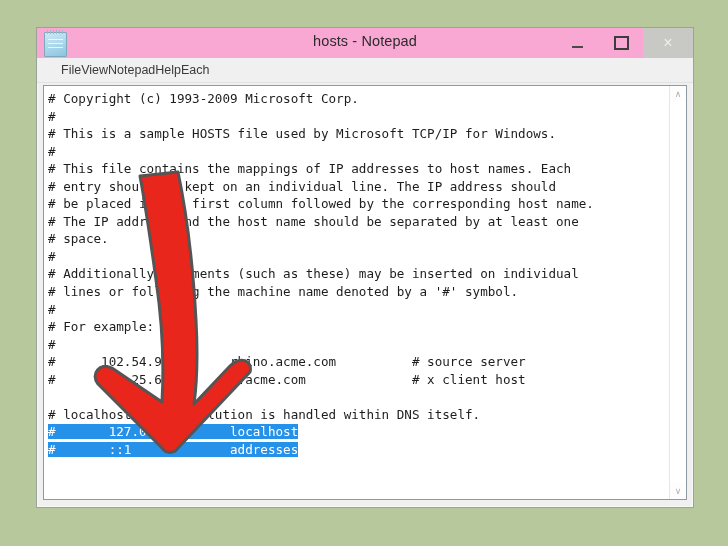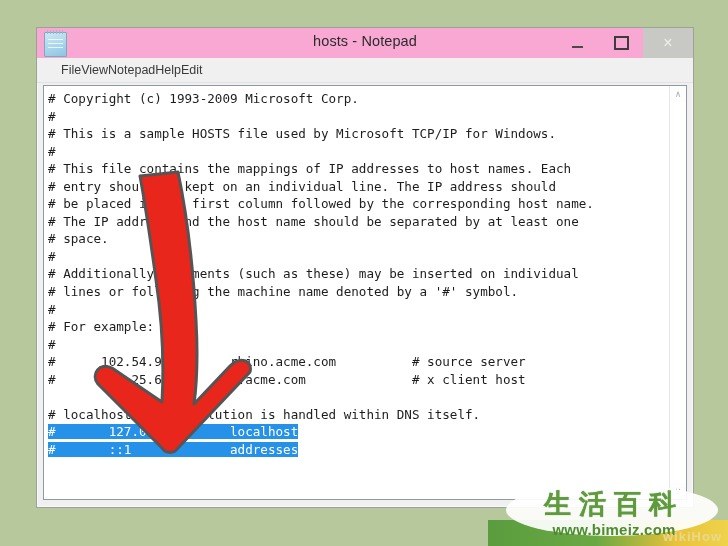--- a/index.html
+++ b/index.html
@@ -138,21 +138,21 @@
           <span class="glyph-close">×</span>
         </div>
       </div>
     </div>
 
     <div class="menubar">
       <div class="menuitem">File</div>
       <div class="menuitem">View</div>
       <div class="menuitem">Notepad</div>
       <div class="menuitem">Help</div>
-      <div class="menuitem">Edit</div>
+      <div class="menuitem">Each</div>
     </div>
 
     <div class="editorwrap">
       <div class="textarea">
         <div class="code"><span># Copyright (c) 1993-2009 Microsoft Corp.
 #
 # This is a sample HOSTS file used by Microsoft TCP/IP for Windows.
 #
 # This file contains the mappings of IP addresses to host names. Each
 # entry should be kept on an individual line. The IP address should
@@ -192,21 +192,14 @@
                C 84,284 76,284 72,278
                L 8,214
                C 0,204 10,192 22,198
                L 72,232
                C 74,196 72,150 66,110
                C 60,66 54,28 50,6
                Z" fill="#e8261c" stroke="#555555" stroke-width="3" stroke-linejoin="round"></path>
     </svg>
   </div>
 
-  <div class="watermark">
-    <div class="wm-band"></div>
-    <div class="wm-oval"></div>
-    <div class="wm-cjk">生活百科</div>
-    <div class="wm-url">www.bimeiz.com</div>
-    <div class="wm-ghost">wikiHow</div>
-  </div>
 
 </div>
 
 </body></html>

